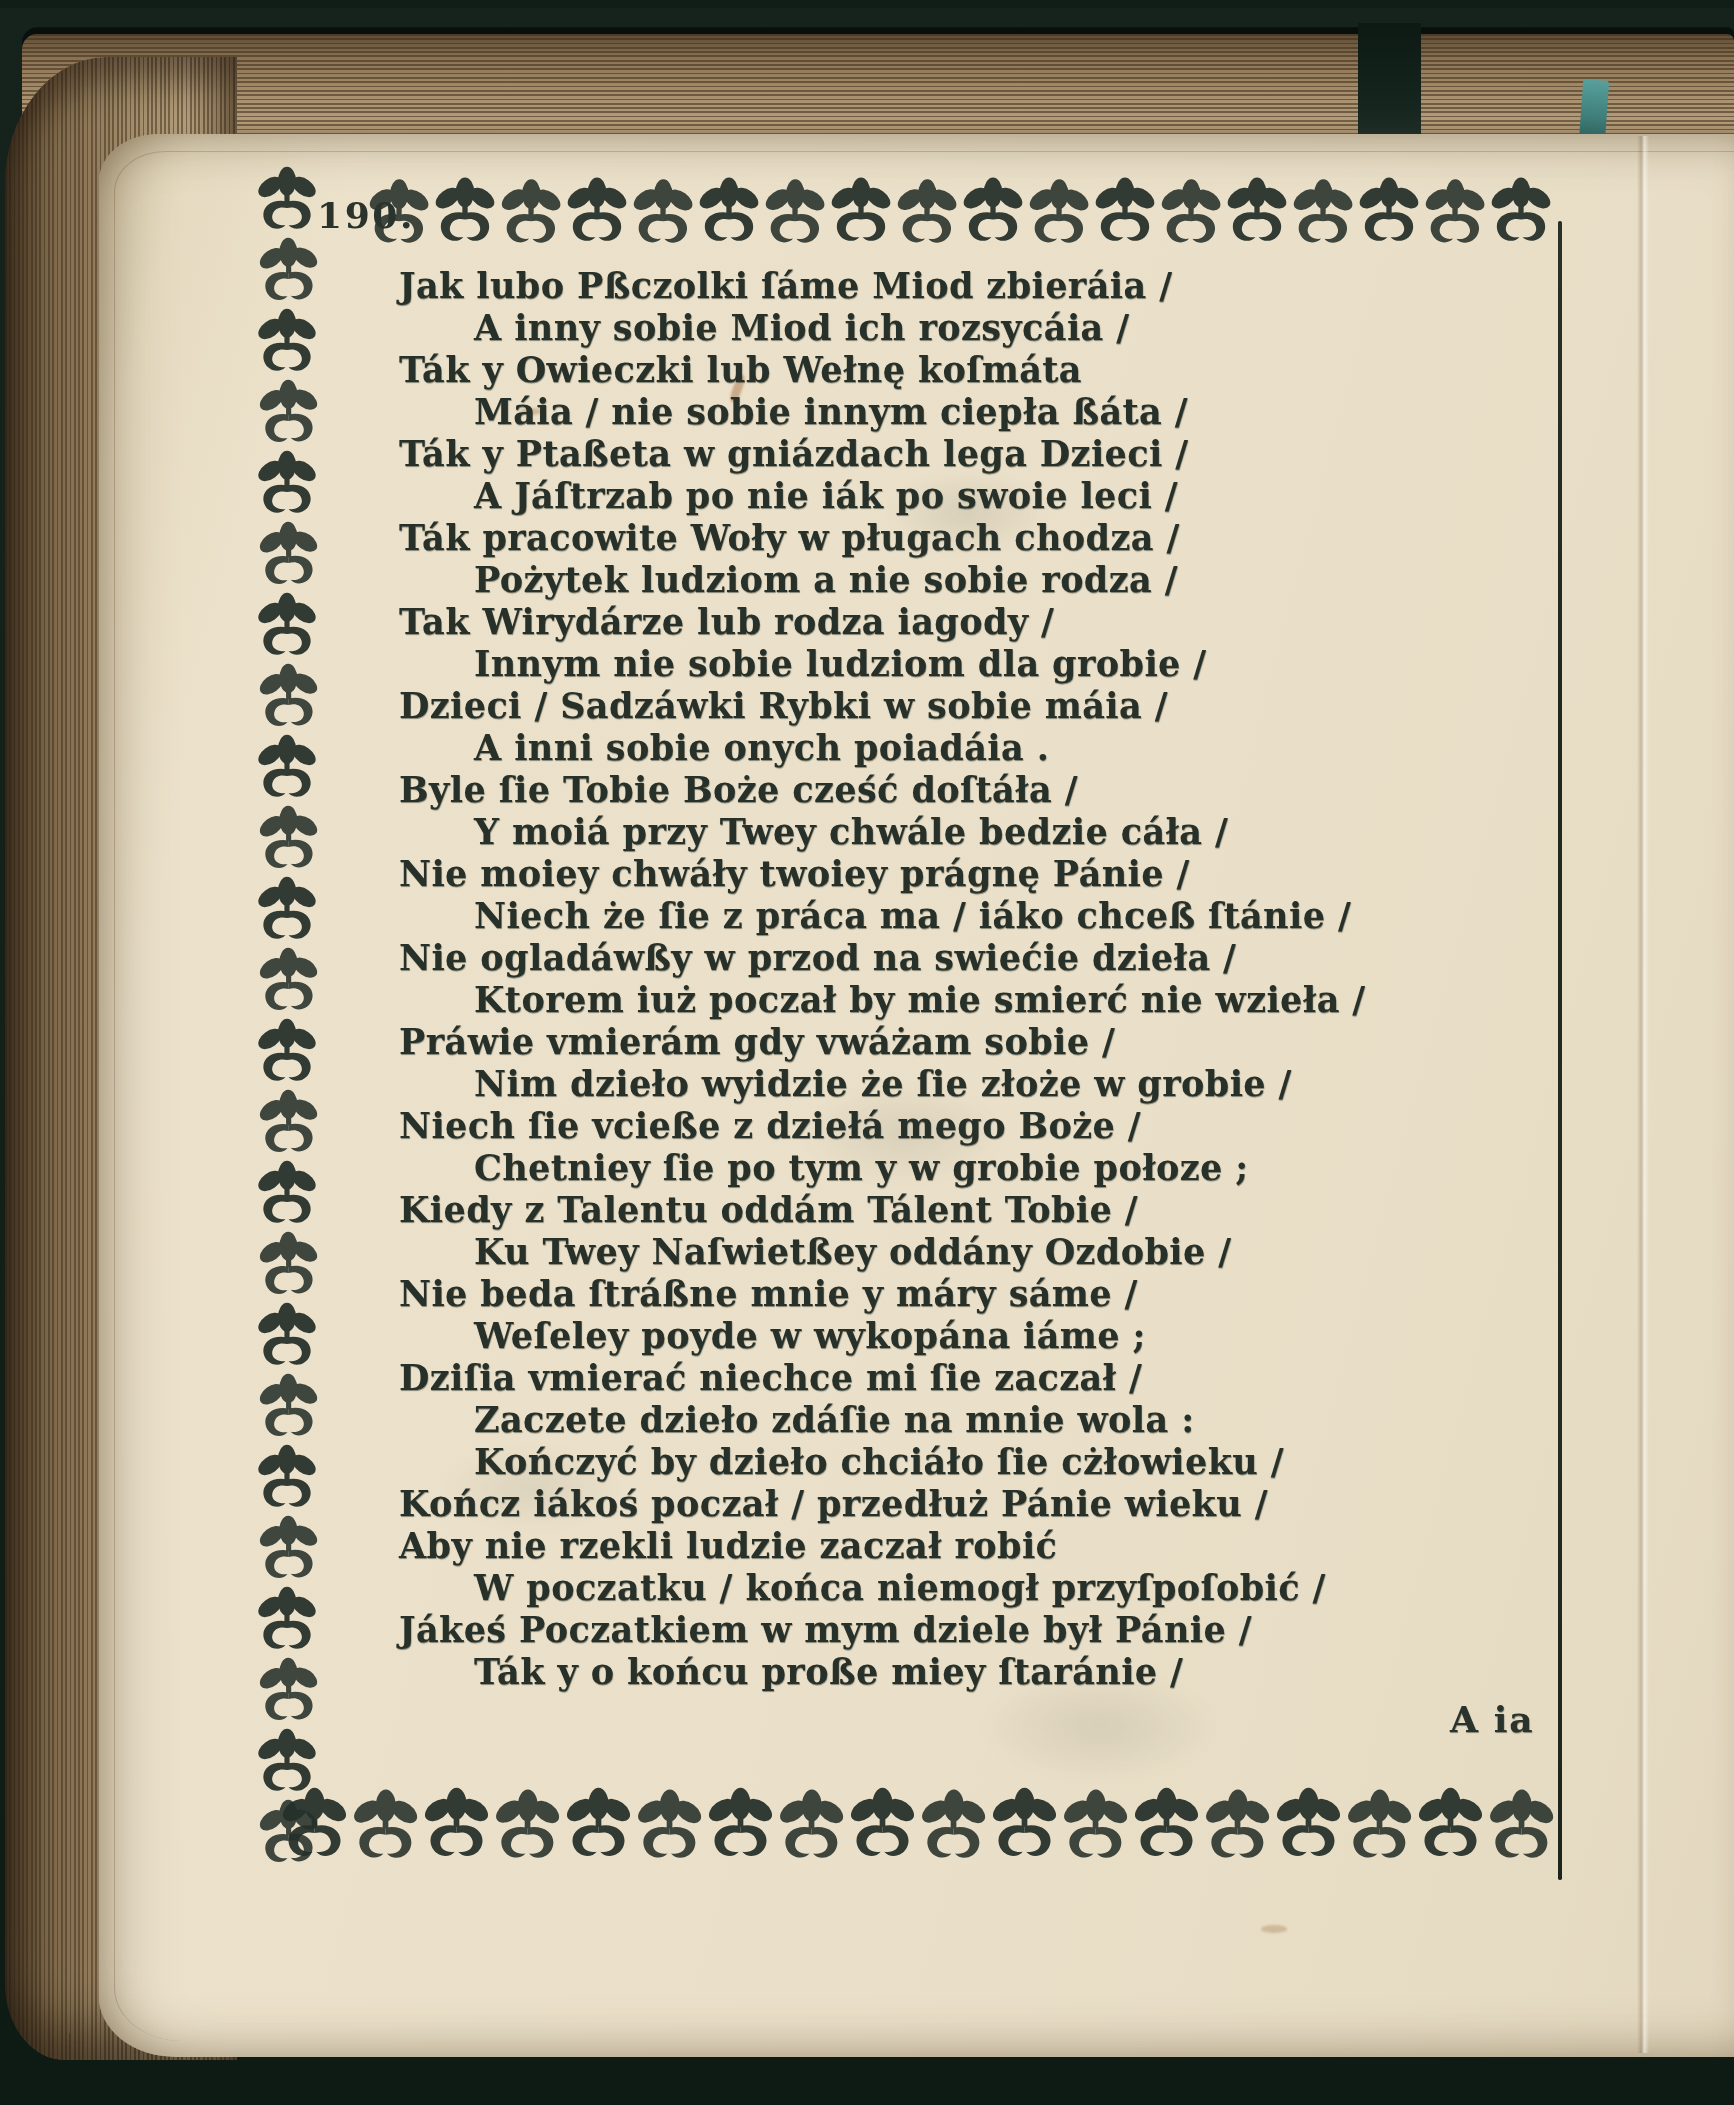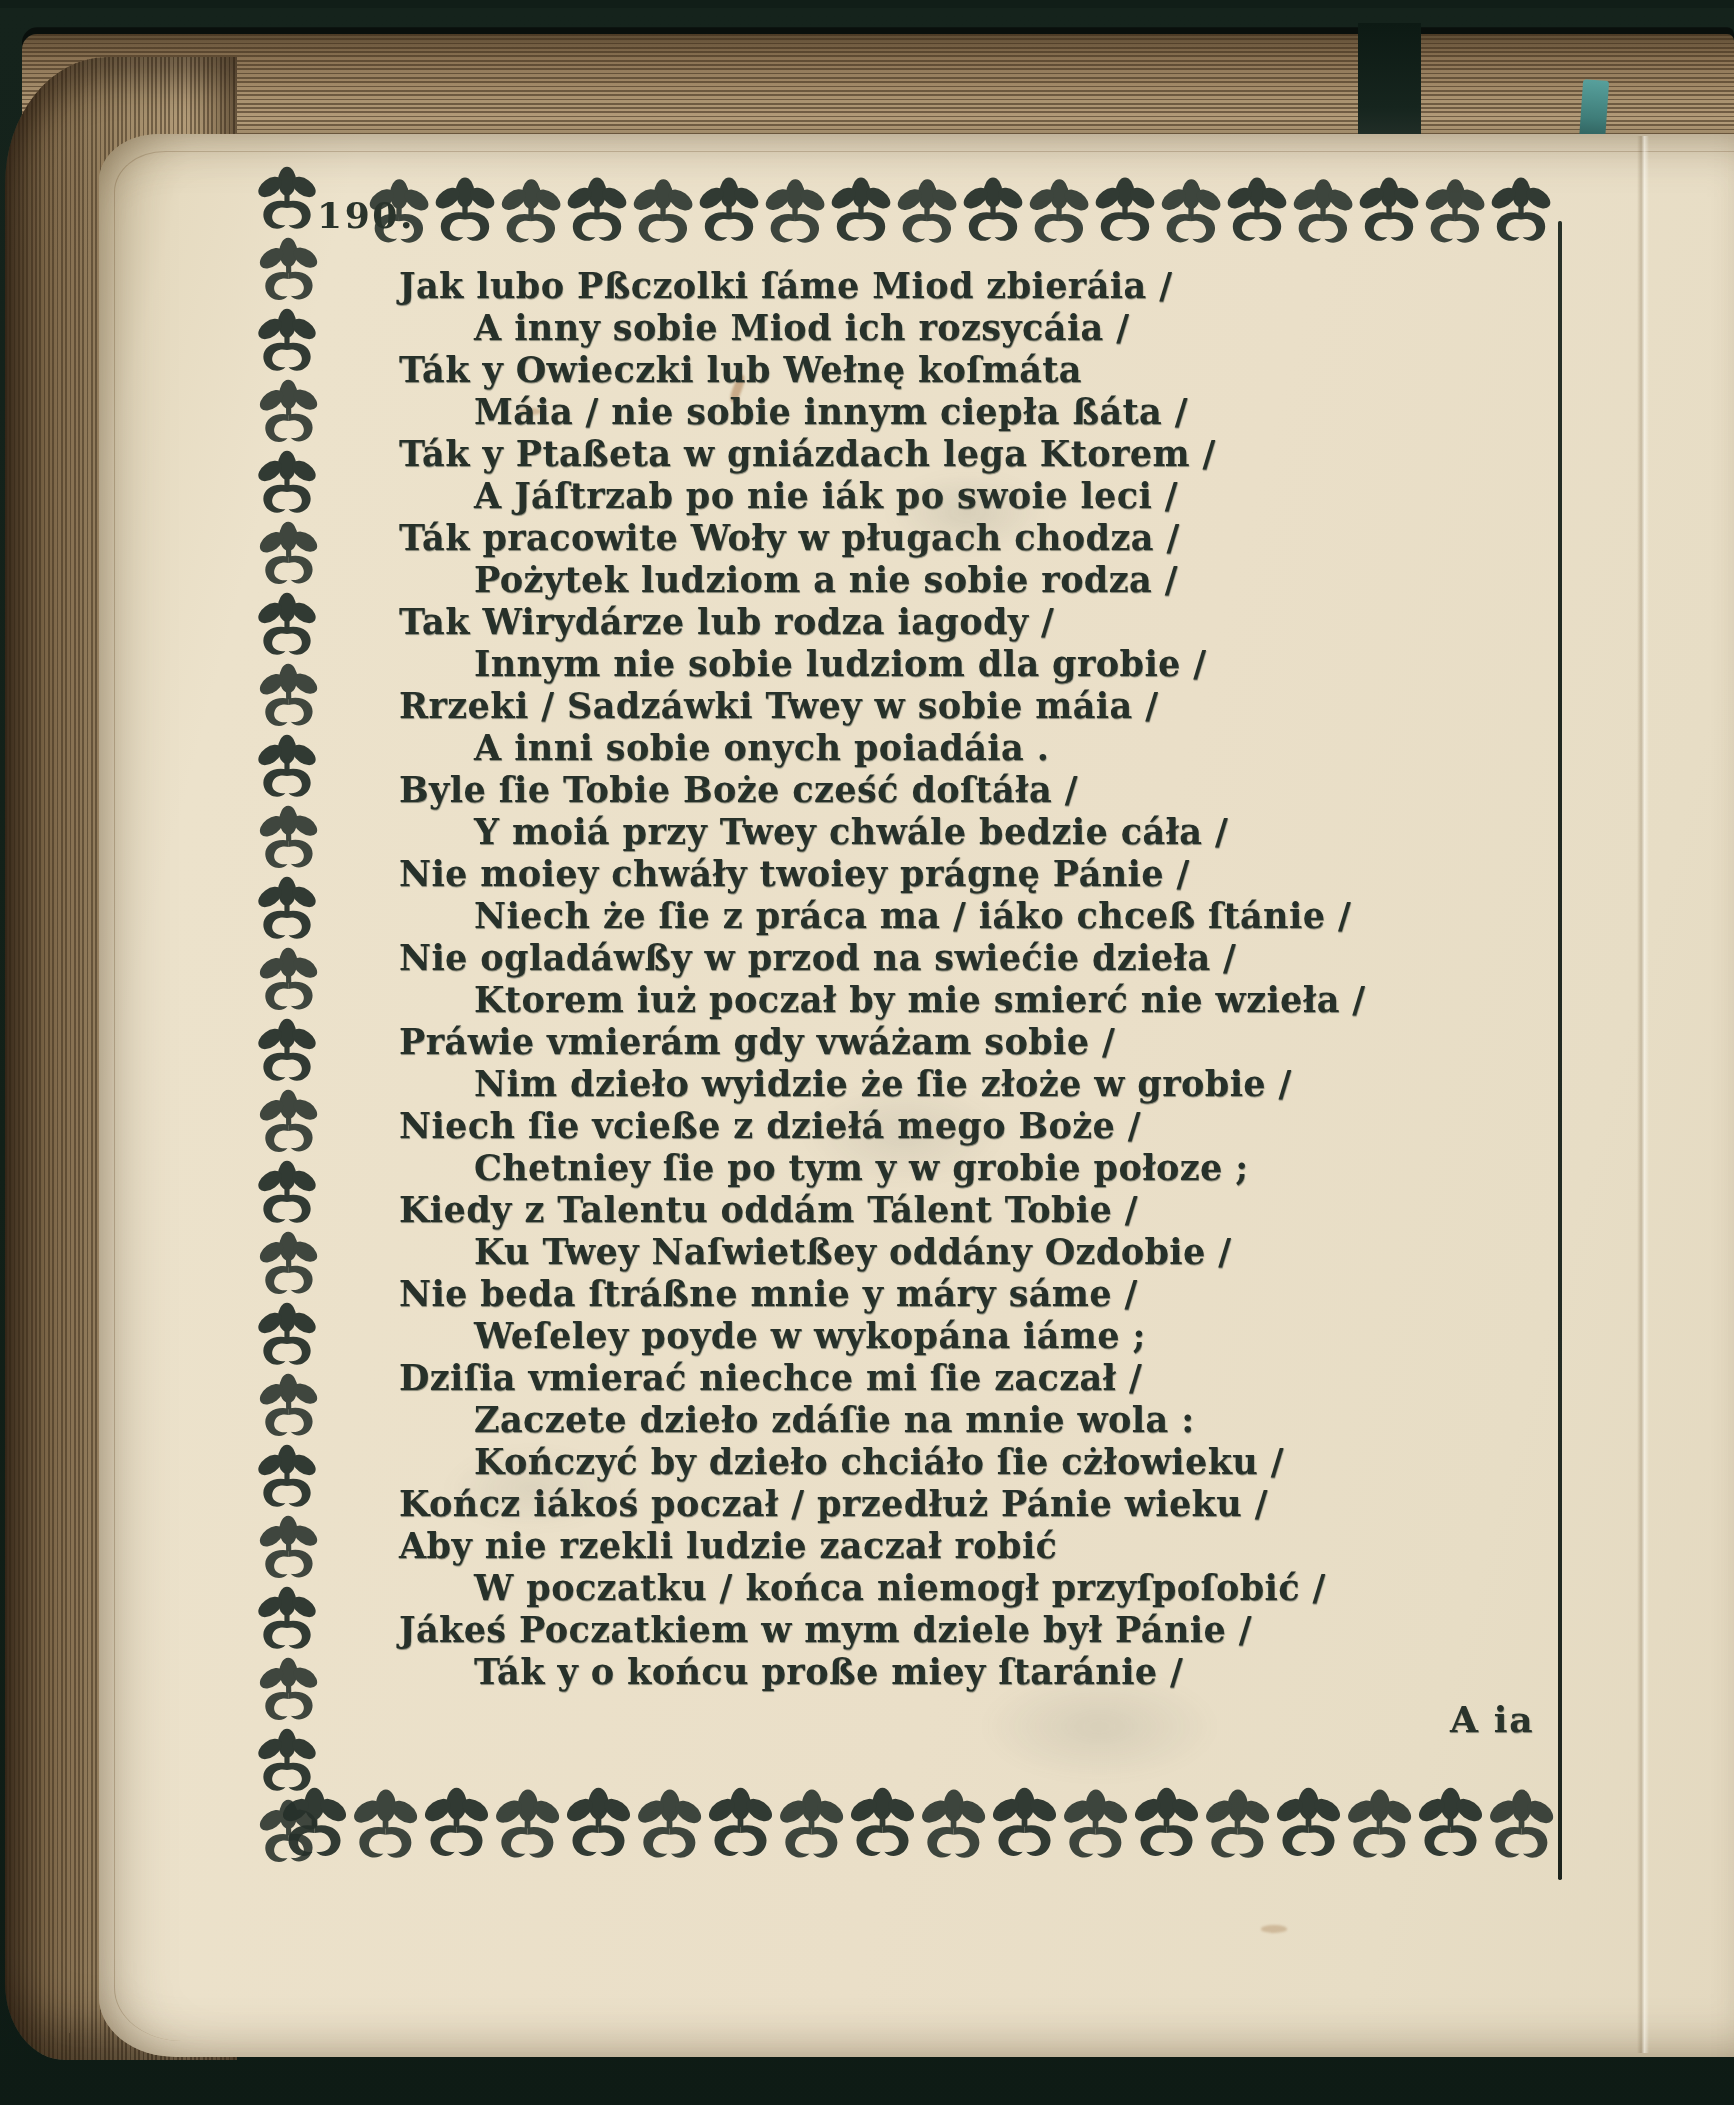--- a/index.html
+++ b/index.html
@@ -854,27 +854,27 @@
       </span>
     </div>
 
   <div class="pagenum">190.</div>
 
   <div class="poem" id="poem">
       <div class="line">Jak lubo Pßczolki ſáme Miod zbieráia /</div>
       <div class="line indent">A inny sobie Miod ich rozsycáia /</div>
       <div class="line">Ták y Owieczki lub Wełnę koſmáta</div>
       <div class="line indent">Máia / nie sobie innym ciepła ßáta /</div>
-      <div class="line">Ták y Ptaßeta w gniázdach lega Ktorem /</div>
+      <div class="line">Ták y Ptaßeta w gniázdach lega Dzieci /</div>
       <div class="line indent">A Jáſtrzab po nie iák po swoie leci /</div>
       <div class="line">Ták pracowite Woły w pługach chodza /</div>
       <div class="line indent">Pożytek ludziom a nie sobie rodza /</div>
       <div class="line">Tak Wirydárze lub rodza iagody /</div>
       <div class="line indent">Innym nie sobie ludziom dla grobie /</div>
-      <div class="line">Rrzeki / Sadzáwki Twey w sobie máia /</div>
+      <div class="line">Dzieci / Sadzáwki Rybki w sobie máia /</div>
       <div class="line indent">A inni sobie onych poiadáia .</div>
       <div class="line">Byle ſie Tobie Boże cześć doſtáła /</div>
       <div class="line indent">Y moiá przy Twey chwále bedzie cáła /</div>
       <div class="line">Nie moiey chwáły twoiey prágnę Pánie /</div>
       <div class="line indent">Niech że ſie z práca ma / iáko chceß ſtánie /</div>
       <div class="line">Nie ogladáwßy w przod na swiećie dzieła /</div>
       <div class="line indent">Ktorem iuż poczał by mie smierć nie wzieła /</div>
       <div class="line">Práwie vmierám gdy vwáżam sobie /</div>
       <div class="line indent">Nim dzieło wyidzie że ſie złoże w grobie /</div>
       <div class="line">Niech ſie vcieße z dziełá mego Boże /</div>

